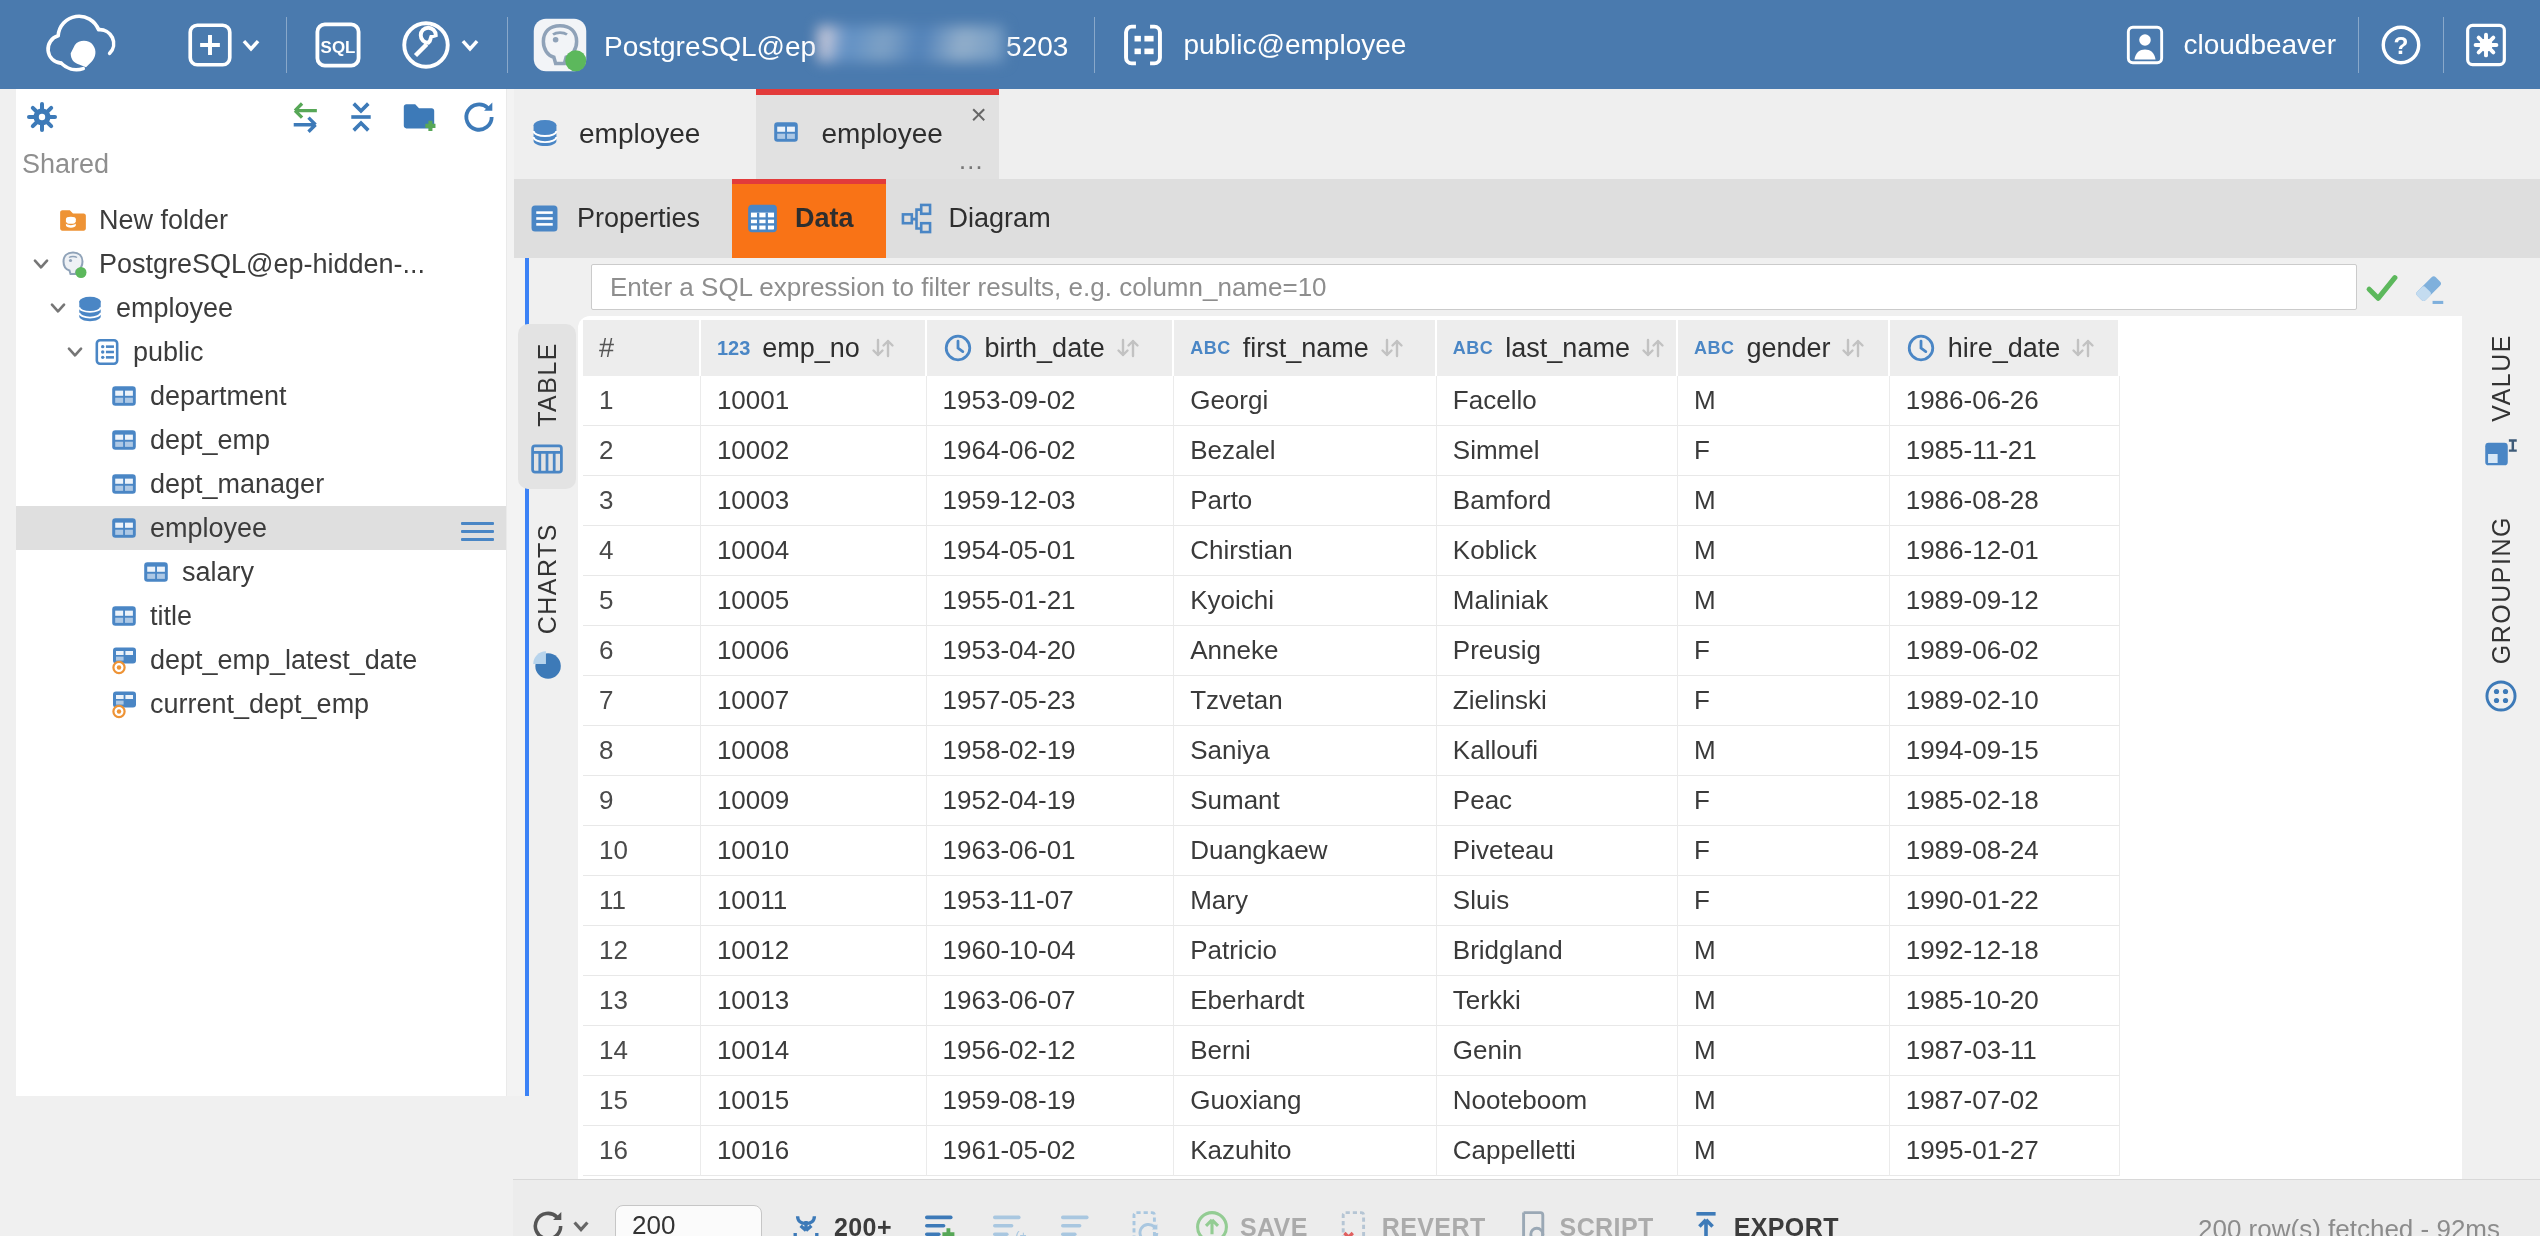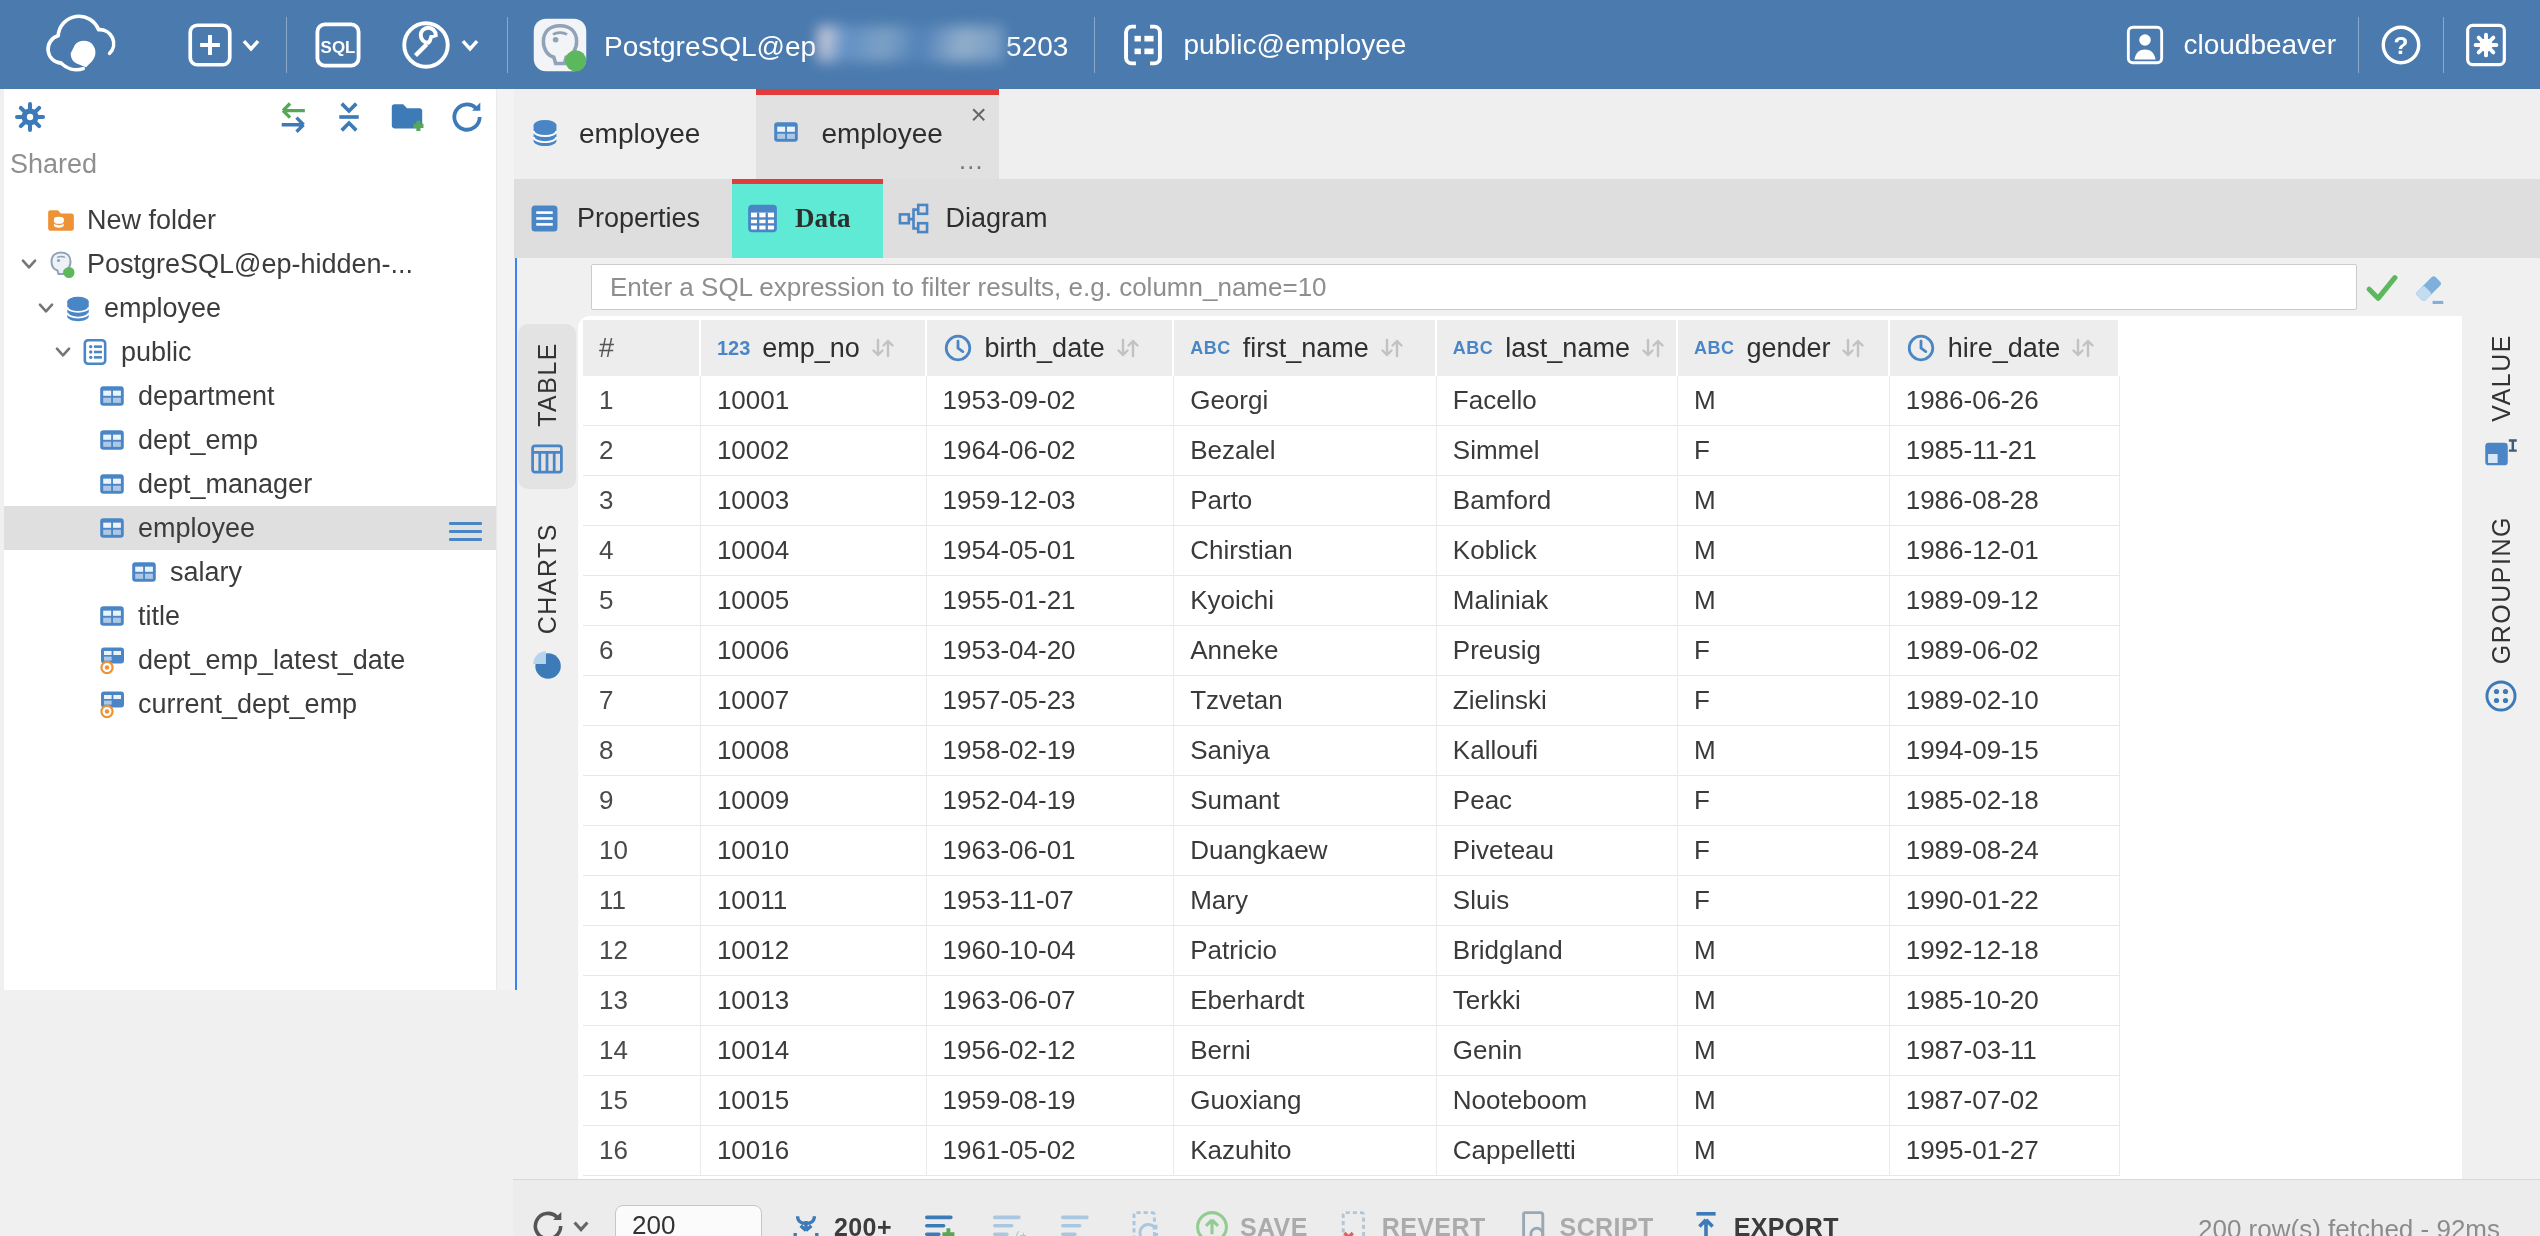--- a/index.html
+++ b/index.html
@@ -11,21 +11,21 @@
   .topbar { position:absolute; left:0; top:0; width:2540px; height:89px; background:#4a7aae; display:flex; align-items:center; color:#fff; }
   .topbar .sep { width:1px; height:56px; background:rgba(255,255,255,.35); }
   .tb-btn { display:flex; align-items:center; justify-content:center; }
   .logo { margin-left:30px; width:112px; display:flex; justify-content:center; }
   .conn-text, .schema-text, .user-text { font-size:28px; color:#fff; white-space:nowrap; }
   .blur-block { display:inline-block; vertical-align:-6px; width:186px; height:36px; border-radius:4px; margin:0 2px;
       background:linear-gradient(100deg,#efdfe3 0%,#5f8fc4 16%,#7fa2c6 36%,#4f80b8 55%,#93afcb 76%,#6f98c2 100%);
       filter:blur(7px); }
 
   
-  .sidebar { position:absolute; left:4px; top:89px; width:513px; height:901px; background:#fff; border-right:2px solid #3b82f6; }
+  .sidebar { position:absolute; left:16px; top:89px; width:513px; height:1007px; background:#fff; border-right:4px solid #3b82f6; }
   .scroll-gutter { position:absolute; right:0; top:0; width:19px; height:100%; background:#f3f3f3; border-left:1px solid #eaeaea; }
   .side-toolbar { position:absolute; left:0; top:0; width:492px; height:56px; display:flex; align-items:center; padding:0 10px 0 8px; }
   .side-toolbar .spacer { flex:1; }
   .side-toolbar .sico { margin-left:22px; display:flex; }
   .shared-label { position:absolute; left:6px; top:60px; font-size:27px; color:#8f8f8f; }
   .tree { position:absolute; left:0; top:109px; width:493px; }
   .tree-row { position:relative; height:44px; display:flex; align-items:center; cursor:pointer; }
   .tree-row.selected { background:#dfdfdf; }
   .tree-chevron { width:34px; display:flex; justify-content:center; flex:none; }
   .tree-ico { width:30px; height:30px; flex:none; display:flex; }
@@ -41,21 +41,21 @@
   .mtab.active { background:#e1e1e1; }
   .mtab.active::before { content:""; position:absolute; left:0; top:0; right:0; height:6px; background:#e23b3b; }
   .mtab .close-x { position:absolute; right:12px; top:12px; font-size:28px; color:#666; line-height:1; }
   .mtab .dots { position:absolute; right:14px; bottom:6px; font-size:26px; color:#777; line-height:1; letter-spacing:1px; }
 
   
   .subtabs { position:absolute; left:514px; top:179px; width:2026px; height:79px; background:#dedede; display:flex; }
   .stab { position:relative; height:100%; display:flex; align-items:center; padding:0 32px 0 14px; cursor:pointer;justify-content:center; }
   .stab .ticon { width:33px; height:33px; display:flex; }
   .stab .tlabel { margin-left:16px; font-size:27px; color:#2e2e2e; }
-  .stab.active { background:#5eead4;font-family:Liberation Serif, serif; }
+  .stab.active { background:#f97316; }
   .stab.active .tlabel { font-weight:bold; }
   .stab.active::before { content:""; position:absolute; left:0; top:0; right:0; height:5px; background:#e23b3b; }
 
   
   .filter-input { position:absolute; left:591px; top:264px; width:1766px; height:46px; border:1px solid #cbcbcb; background:#fff; font-size:26px; color:#333; padding:0 18px; border-radius:2px; font-family:"Liberation Sans",sans-serif; }
   .filter-input::placeholder { color:#8e8e8e; }
   .filter-apply { position:absolute; left:2364px; top:270px; }
   .filter-clear { position:absolute; left:2410px; top:270px; }
 
   

